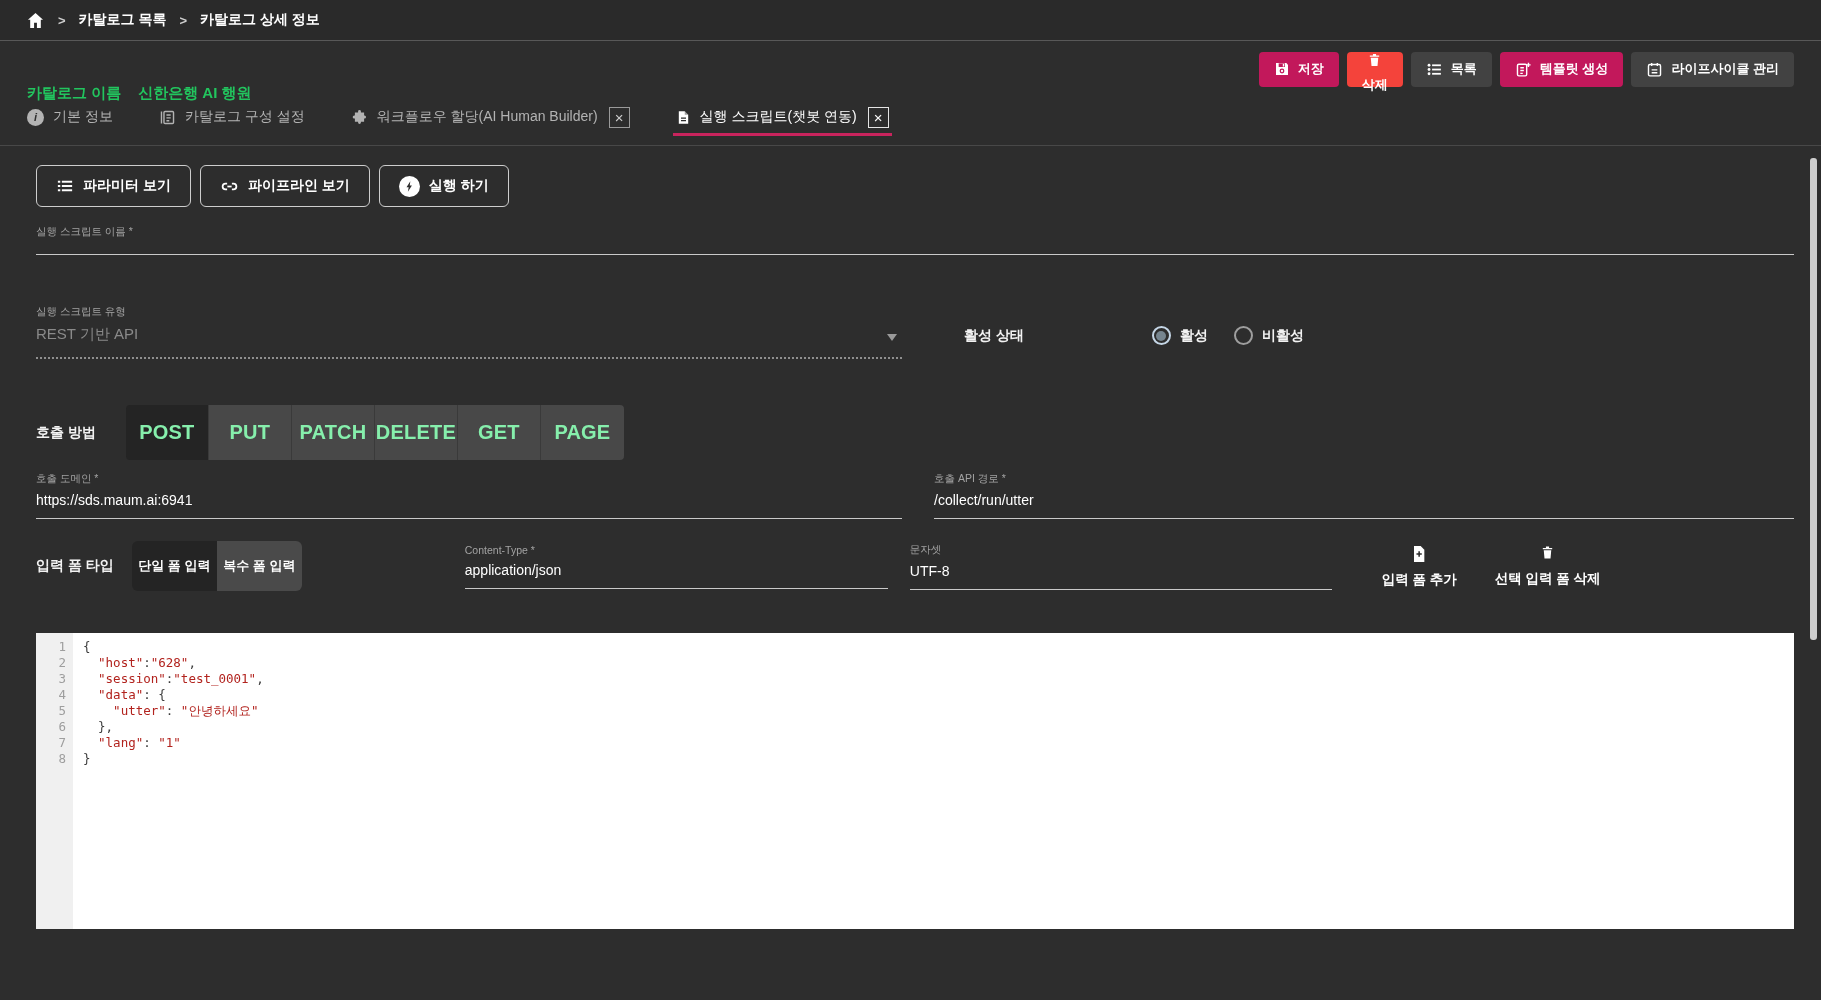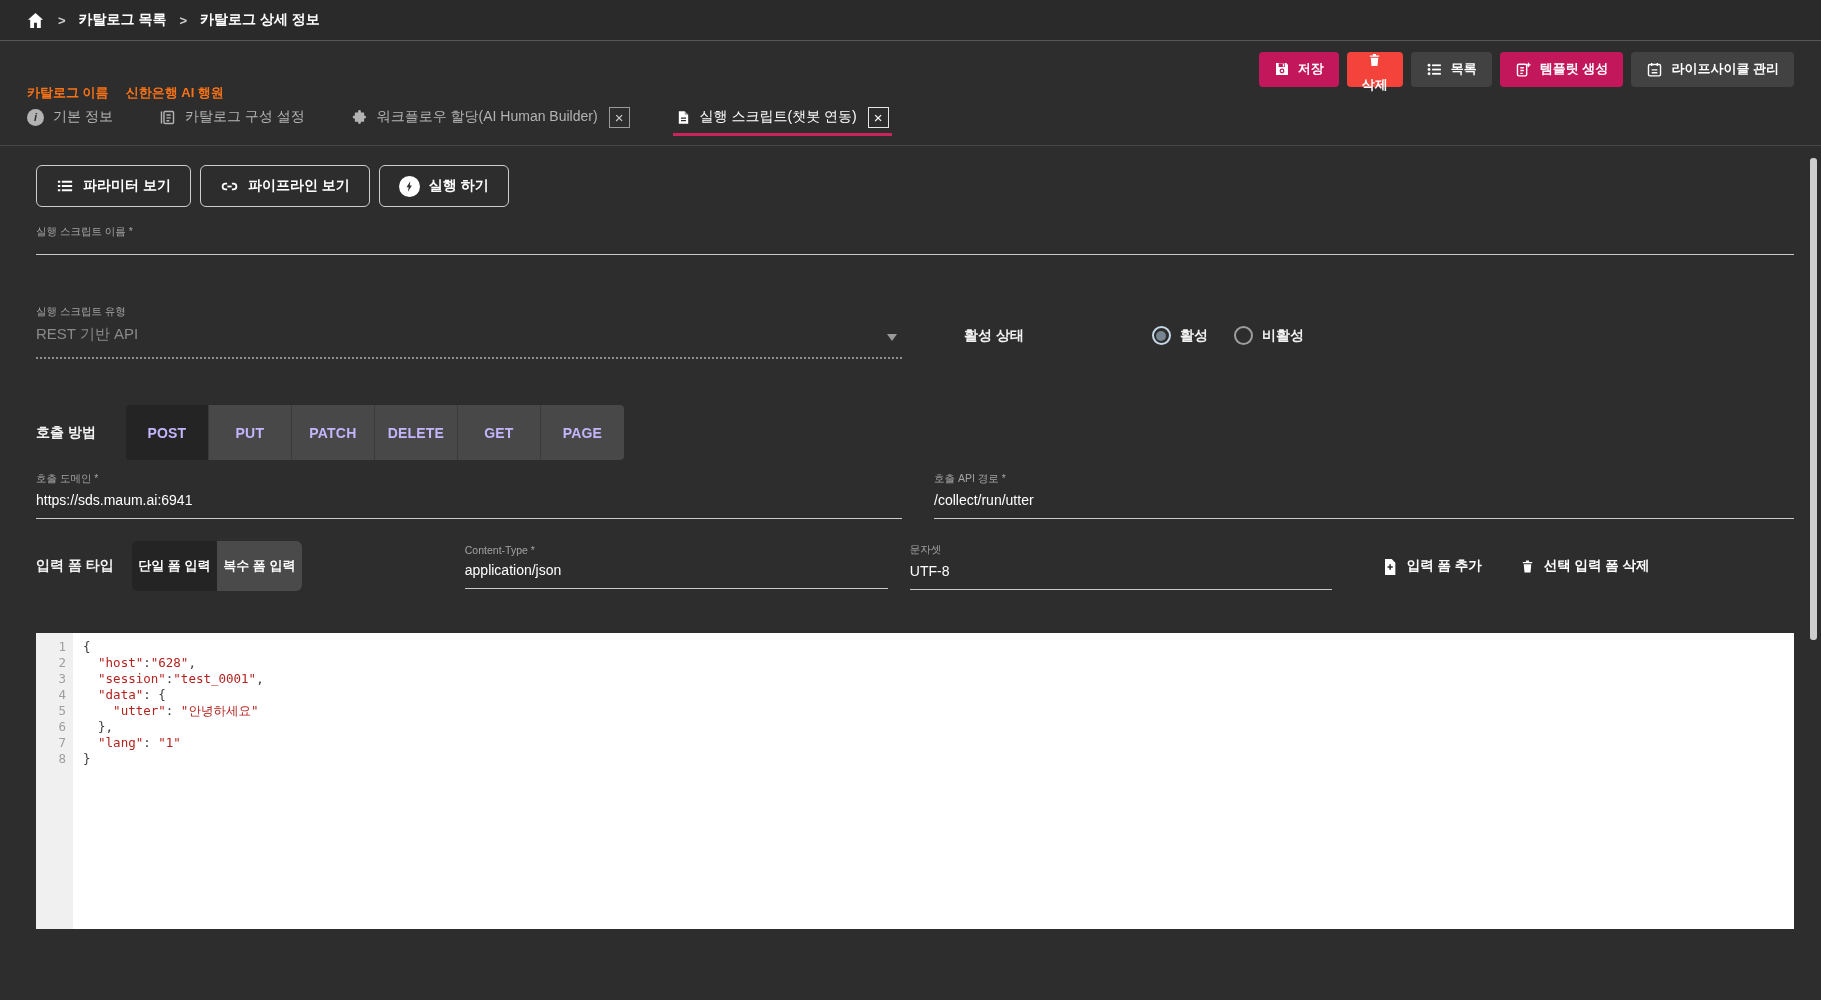--- a/index.html
+++ b/index.html
@@ -14,21 +14,21 @@
   
   .topbar{height:41px; background:#2a2a2a; border-bottom:1px solid #585858;
           display:flex; align-items:center; gap:13px; padding:0 26px;}
   .topbar .crumb{font-size:14px; font-weight:700; color:#fff;}
   .topbar .sep{color:#cfcfcf; font-size:13px; font-weight:700;}
   .home-ic{display:inline-flex; color:#fff;}
 
   
   .header{height:56px; display:flex; align-items:center; padding:0 27px;}
   .title-wrap{display:flex; align-items:center; gap:17px;}
-  .title-label,.title-name{font-size:13px; font-weight:700; color:#f97316;margin-top:48px;}
+  .title-label,.title-name{font-size:15px; font-weight:700; color:#22c55e;margin-top:48px;}
   .hbtns{margin-left:auto; display:flex; gap:8px;}
   .hbtn{height:35px; border:none; border-radius:4px; padding:0 15px; cursor:pointer;
         display:inline-flex; align-items:center; gap:8px; font-size:13px; font-weight:700;
         color:#fff; font-family:inherit;}
   .hbtn.pink{background:var(--accent-pink);}
   .hbtn.red{background:var(--danger-red);flex-direction:column;}
   .hbtn.gray{background:var(--neutral-button);}
 
   
   .tabs{display:flex; align-items:center; gap:46px; padding:0 27px; height:34px; margin-top:3px;}
@@ -79,38 +79,38 @@
          display:inline-flex; align-items:center; justify-content:center;}
   .radio.selected{border-color:var(--radio-ring);}
   .radio .dot{width:10px; height:10px; border-radius:50%; background:transparent;}
   .radio.selected .dot{background:var(--radio-dot);}
   .radio-label{font-size:14px; font-weight:600; color:#f2f2f2;}
 
   .row-method{margin-top:46px; display:flex; align-items:center;}
   .row-label{font-size:14px; font-weight:600; color:#f2f2f2;}
   .method-group{margin-left:30px; display:flex; border-radius:4px; overflow:hidden;}
   .seg{width:83px; height:55px; display:flex; align-items:center; justify-content:center;
-       background:#484848; color:#c4b5fd; font-size:14px; font-weight:600; cursor:pointer;
+       background:#484848; color:#86efac; font-size:20px; font-weight:600; cursor:pointer;
        border-right:1px solid #3a3a3a; letter-spacing:.2px;}
   .seg:last-child{border-right:none;}
   .seg.sel{background:#242424;}
 
   .row-url{margin-top:12px; display:flex; gap:32px;}
   .field-domain{width:866px; padding-bottom:10px;}
   .field-path{flex:1; padding-bottom:10px;}
 
   .row-input{margin-top:22px; display:flex; align-items:center;}
   .form-toggle{margin-left:18px; display:flex; border-radius:6px; overflow:hidden;}
   .form-toggle .seg2{width:85px; height:50px; display:flex; align-items:center; justify-content:center;
        background:#4a4a4a; color:#fff; font-size:13px; font-weight:600; cursor:pointer;}
   .form-toggle .seg2.sel{background:#242424;}
   .field-ct{margin-left:163px; width:423px; padding-bottom:10px; align-self:center;}
   .field-cs{margin-left:22px; width:422px; padding-bottom:10px; align-self:center;}
   .tbtn{background:none; border:none; color:#fff; display:inline-flex; align-items:center; gap:9px;
-        font-size:13.5px; font-weight:700; cursor:pointer; font-family:inherit;}
+        font-size:13.5px; font-weight:700; cursor:pointer; font-family:inherit;flex-direction:column;}
   .tbtn.add-form{margin-left:50px;}
   .tbtn.del-form{margin-left:38px;}
 
   
   .body-section{margin-top:42px;}
   .body-label{font-size:14px; font-weight:600; color:#f2f2f2;}
   .editor{margin-top:9px; height:296px; background:#fff; display:flex; overflow:hidden; cursor:text;}
   .gutter{width:37px; background:#f0f0f0; padding:6px 7px 0 0; text-align:right;
           font:12.5px/16px "DejaVu Sans Mono","Liberation Mono",monospace; color:#9e9e9e;}
   .codecol{padding:6px 0 0 10px; font:12.5px/16px "DejaVu Sans Mono","Liberation Mono",monospace;

